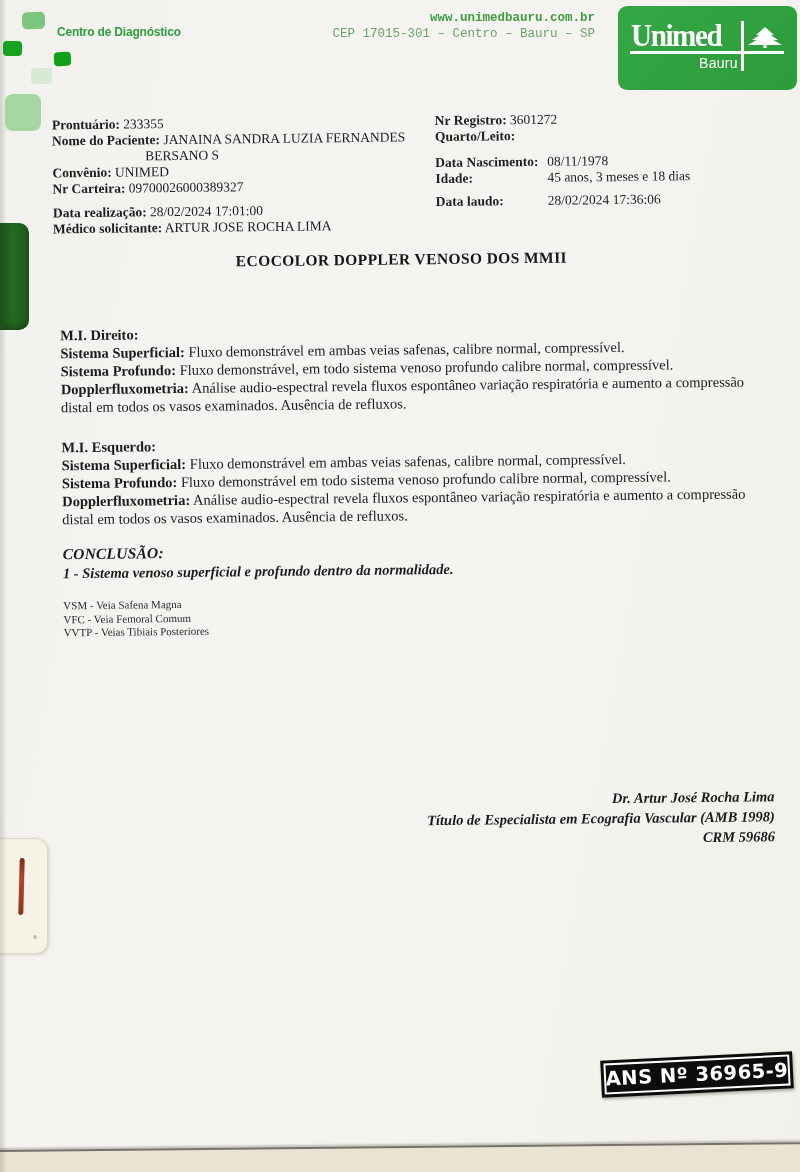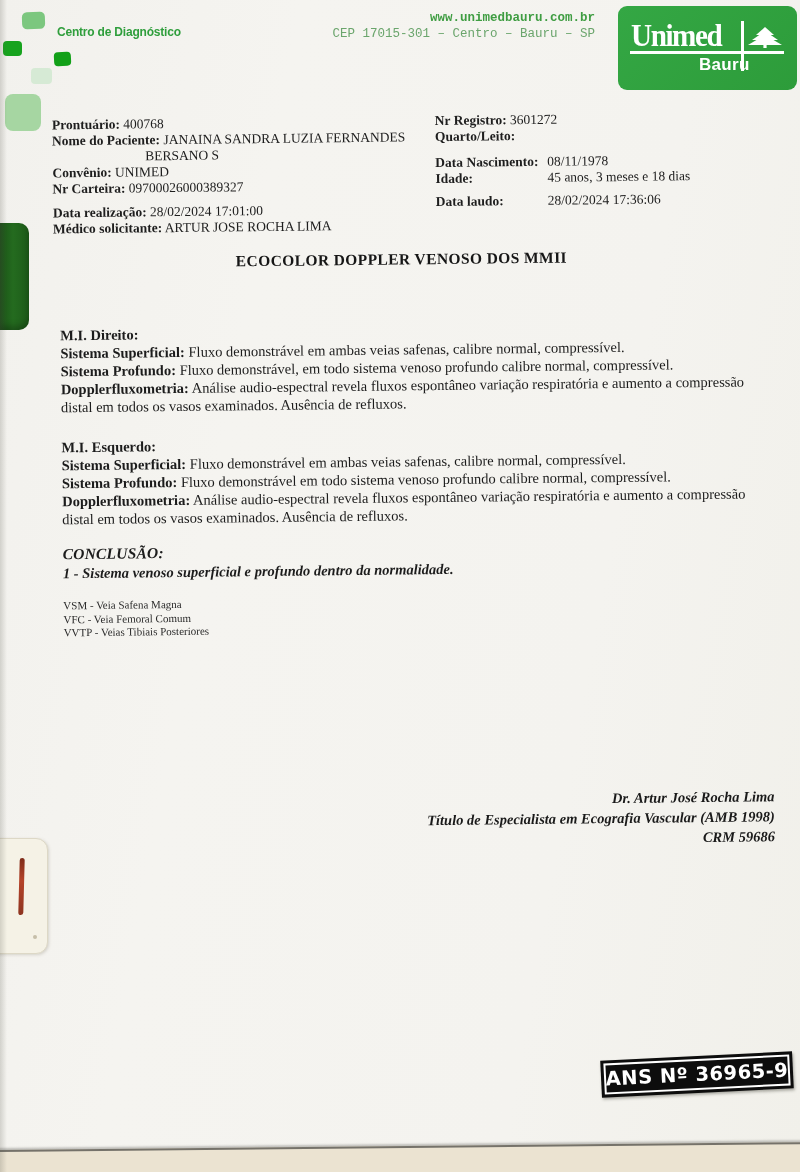--- a/index.html
+++ b/index.html
@@ -43,21 +43,21 @@
   .unimed-brand{
     position:absolute;left:13px;top:12px;color:#fff;
     font-family:"Liberation Serif",serif;font-weight:bold;font-size:31px;
     letter-spacing:-1.5px;transform:scaleX(.94);transform-origin:left;
   }
   .unimed-vline{position:absolute;left:123px;top:15px;width:3px;height:50px;background:#fff;}
   .unimed-hline{position:absolute;left:12px;top:45px;width:154px;height:2.5px;background:#fff;}
   .unimed-tree{position:absolute;left:129px;top:21px;width:36px;height:21px;}
   .unimed-city{
     position:absolute;left:81px;top:49px;color:#fff;
-    font-family:"Liberation Sans",sans-serif;font-weight:bold;font-size:17px;letter-spacing:.3px;
+    font-family:"Liberation Sans",sans-serif;font-weight:normal;font-size:14px;letter-spacing:.3px;
   }
   
   .green-bar{
     position:absolute;left:0;top:223px;width:29px;height:107px;
     border-radius:0 10px 10px 0;
     background:linear-gradient(90deg,#1b5317,#246b1f 45%,#1d5c19);
     box-shadow:inset 0 -4px 6px rgba(0,0,0,.25);
   }
   .tag-card{
     position:absolute;left:-6px;top:838px;width:52px;height:114px;
@@ -153,21 +153,21 @@
 
   <div class="green-bar"></div>
   <div class="tag-card">
     <div class="tag-mark"></div>
     <div class="tag-dot"></div>
   </div>
 
   <div class="content">
 
     <div class="pat-left">
-      <div><span class="b">Prontuário:</span><span> 400768</span></div>
+      <div><span class="b">Prontuário:</span><span> 233355</span></div>
       <div><span class="b">Nome do Paciente:</span><span> JANAINA SANDRA LUZIA FERNANDES</span></div>
       <div class="indent2">BERSANO S</div>
       <div><span class="b">Convênio:</span><span> UNIMED</span></div>
       <div><span class="b">Nr Carteira:</span><span> 09700026000389327</span></div>
       <div class="gap8"><span class="b">Data realização:</span><span> 28/02/2024 17:01:00</span></div>
       <div><span class="b">Médico solicitante:</span><span>  ARTUR JOSE ROCHA LIMA</span></div>
     </div>
 
     <div class="pat-right">
       <div><span class="b">Nr Registro:</span><span> 3601272</span></div>

